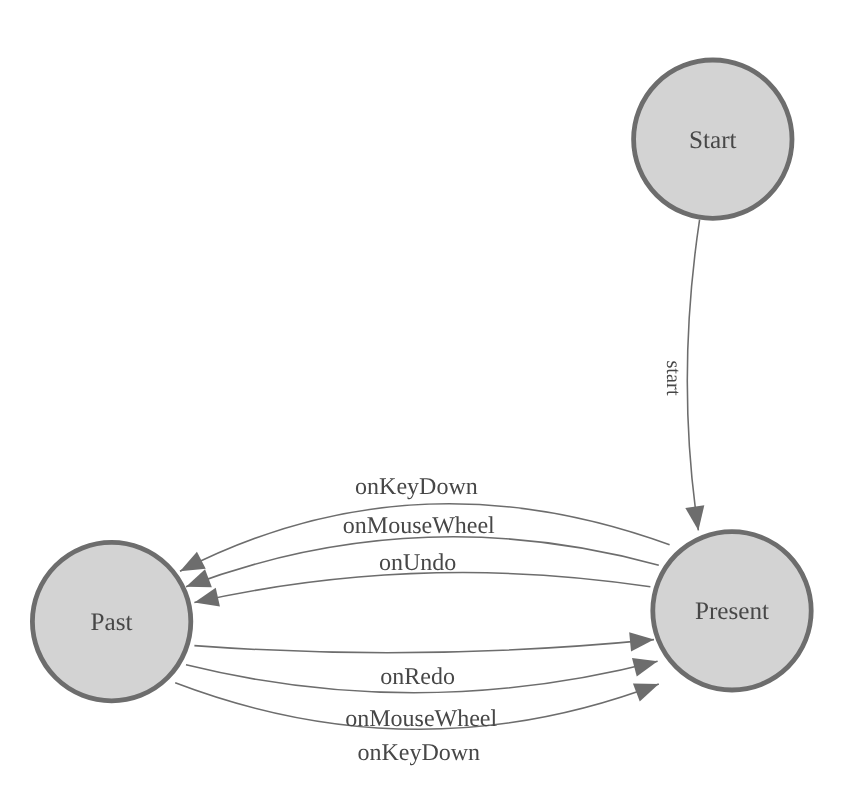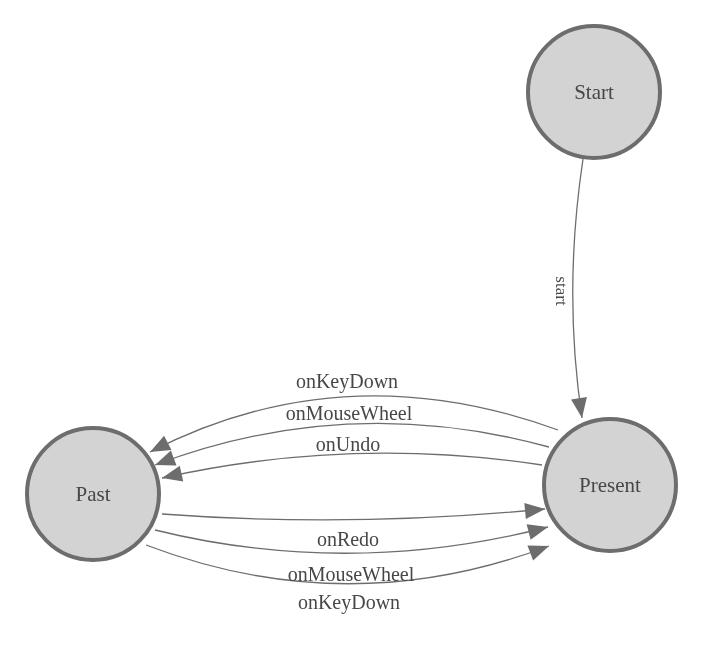--- a/index.html
+++ b/index.html
@@ -8,20 +8,21 @@
     width: 721px;
     height: 670px;
     background: #ffffff;
     overflow: hidden;
   }
   .canvas-wrap {
     position: relative;
     width: 721px;
     height: 554px;
     font-family: "Liberation Serif", "DejaVu Serif", serif;
+    margin-top: 24px;
   }
   svg text {
     font-family: "Liberation Serif", "DejaVu Serif", serif;
   }
   .node-label {
     font-size: 21px;
     text-anchor: middle;
   }
   .edge-label {
     font-size: 20px;

